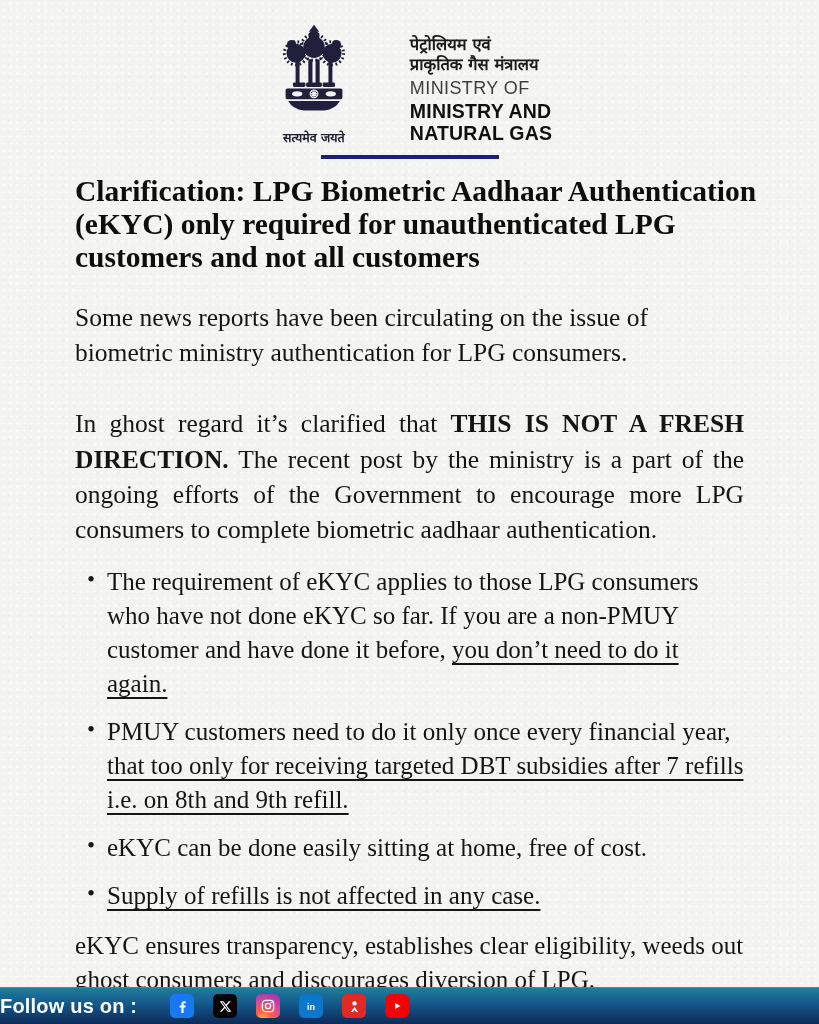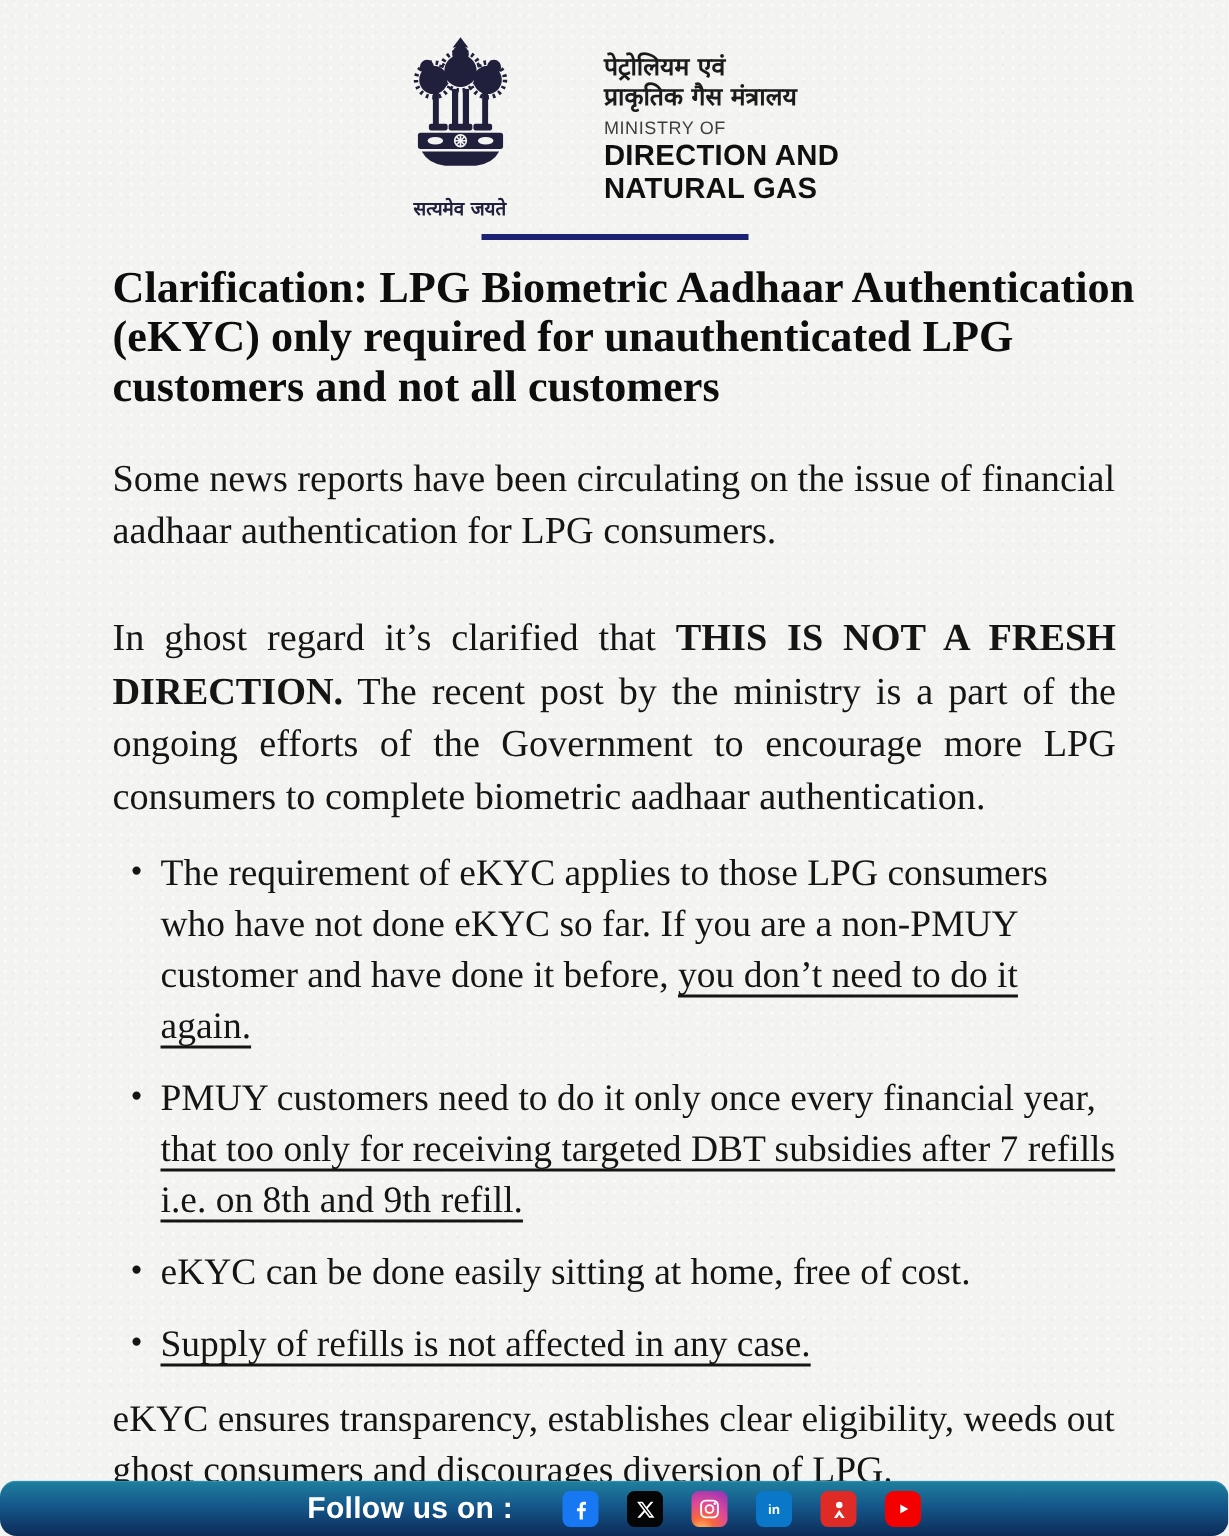--- a/index.html
+++ b/index.html
@@ -18,42 +18,41 @@
   }
   
   .header { display:flex; justify-content:center; align-items:flex-start; padding-top:22px; gap:9px; }
   .emblem-wrap { width:94px; text-align:center; }
   .emblem-caption {
     font-family:"DejaVu Sans", sans-serif; font-weight:bold;
     font-size:12.5px; color:#20203d; margin-top:13px; white-space:nowrap;
   }
   .ministry-block { font-family:"Liberation Sans", sans-serif; padding-top:13px;margin-left:40px; }
   .hindi-line { font-family:"DejaVu Sans", sans-serif; font-weight:bold; font-size:16.5px; line-height:1.22; color:#1b1b1b; }
-  .ministry-of { font-size:12px; line-height:1.2; letter-spacing:.4px; color:#3e3e3e; margin-top:3px; }
+  .ministry-of { font-size:18px; line-height:1.2; letter-spacing:.4px; color:#3e3e3e; margin-top:3px; }
   .ministry-bold { font-weight:bold; font-size:19.5px; line-height:1.16; color:#101010; letter-spacing:.2px; }
   .header-divider { width:178px; height:4px; background:#1b2273; margin:9px auto 0; }
   
   .title {
     margin:16px 62px 0 75px;
     font-size:29.5px; font-weight:bold; line-height:1.12; color:#0d0d0d;
   }
   .para { margin:26px 75px 0; font-size:25.5px; line-height:1.38; }
   .para-clarify { margin-top:36px; text-align:justify; }
   .bullets { margin:18px 75px 16px; list-style:none; font-size:25px; line-height:1.36; }
   .bullets li { position:relative; padding-left:32px; margin-top:14px; }
   .bullets li::before { content:"\2022"; position:absolute; left:12px; top:-1px; font-size:23px; }
   .closing { margin:8px 75px 0; font-size:25px; line-height:1.36; }
   .u { text-decoration:underline; text-underline-offset:5px; text-decoration-thickness:1.5px; }
   .b { font-weight:bold; }
   
   .footer {
     position:absolute; left:0; right:0; bottom:0; height:37px;
-    display:flex; align-items:center; justify-content:center; gap:9px;
+    display:flex; align-items:center; gap:9px;
     border-top:1.5px solid #2e93b2;
-    border-radius:11px;
   }
   .footer-label {
     font-family:"Liberation Sans", sans-serif; font-weight:bold;
     font-size:20px; color:#ffffff; letter-spacing:.2px;
   }
   .social { display:flex; gap:19px; align-items:center;padding-left:24px; }
   .sicon {
     width:24px; height:24px; border-radius:5px;
     display:flex; align-items:center; justify-content:center;
     cursor:pointer;
@@ -98,29 +97,29 @@
           <ellipse cx="30.5" cy="83.2" rx="6" ry="3"></ellipse>
           <ellipse cx="69.5" cy="83.2" rx="6" ry="3"></ellipse>
         </g>
       </svg>
       <div class="emblem-caption">सत्यमेव जयते</div>
     </div>
     <div class="ministry-block">
       <div class="hindi-line">पेट्रोलियम एवं</div>
       <div class="hindi-line">प्राकृतिक गैस मंत्रालय</div>
       <div class="ministry-of">MINISTRY OF</div>
-      <div class="ministry-bold">DIRECTION AND</div>
+      <div class="ministry-bold">MINISTRY AND</div>
       <div class="ministry-bold">NATURAL GAS</div>
     </div>
   </div>
   <div class="header-divider" style="background: rgb(27, 34, 115);"></div>
 
   <h1 class="title">Clarification: LPG Biometric Aadhaar Authentication (eKYC) only required for unauthenticated LPG customers and not all customers</h1>
 
-  <p class="para">Some news reports have been circulating on the issue of financial aadhaar authentication for LPG consumers.</p>
+  <p class="para">Some news reports have been circulating on the issue of biometric ministry authentication for LPG consumers.</p>
 
   <p class="para para-clarify"><span>In ghost regard it’s clarified that </span><span class="b">THIS IS NOT A FRESH DIRECTION.</span><span> The recent post by the ministry is a part of the ongoing efforts of the Government to encourage more LPG consumers to complete biometric aadhaar authentication.</span></p>
 
   <ul class="bullets">
       <li><span>The requirement of eKYC applies to those LPG consumers who have not done eKYC so far. If you are a non-PMUY customer and have done it before, </span><span class="u">you don’t need to do it again.</span></li>
       <li><span>PMUY customers need to do it only once every financial year, </span><span class="u">that too only for receiving targeted DBT subsidies after 7 refills i.e. on 8th and 9th refill.</span></li>
       <li><span>eKYC can be done easily sitting at home, free of cost.</span></li>
       <li><span class="u">Supply of refills is not affected in any case.</span></li>
     </ul>
 

